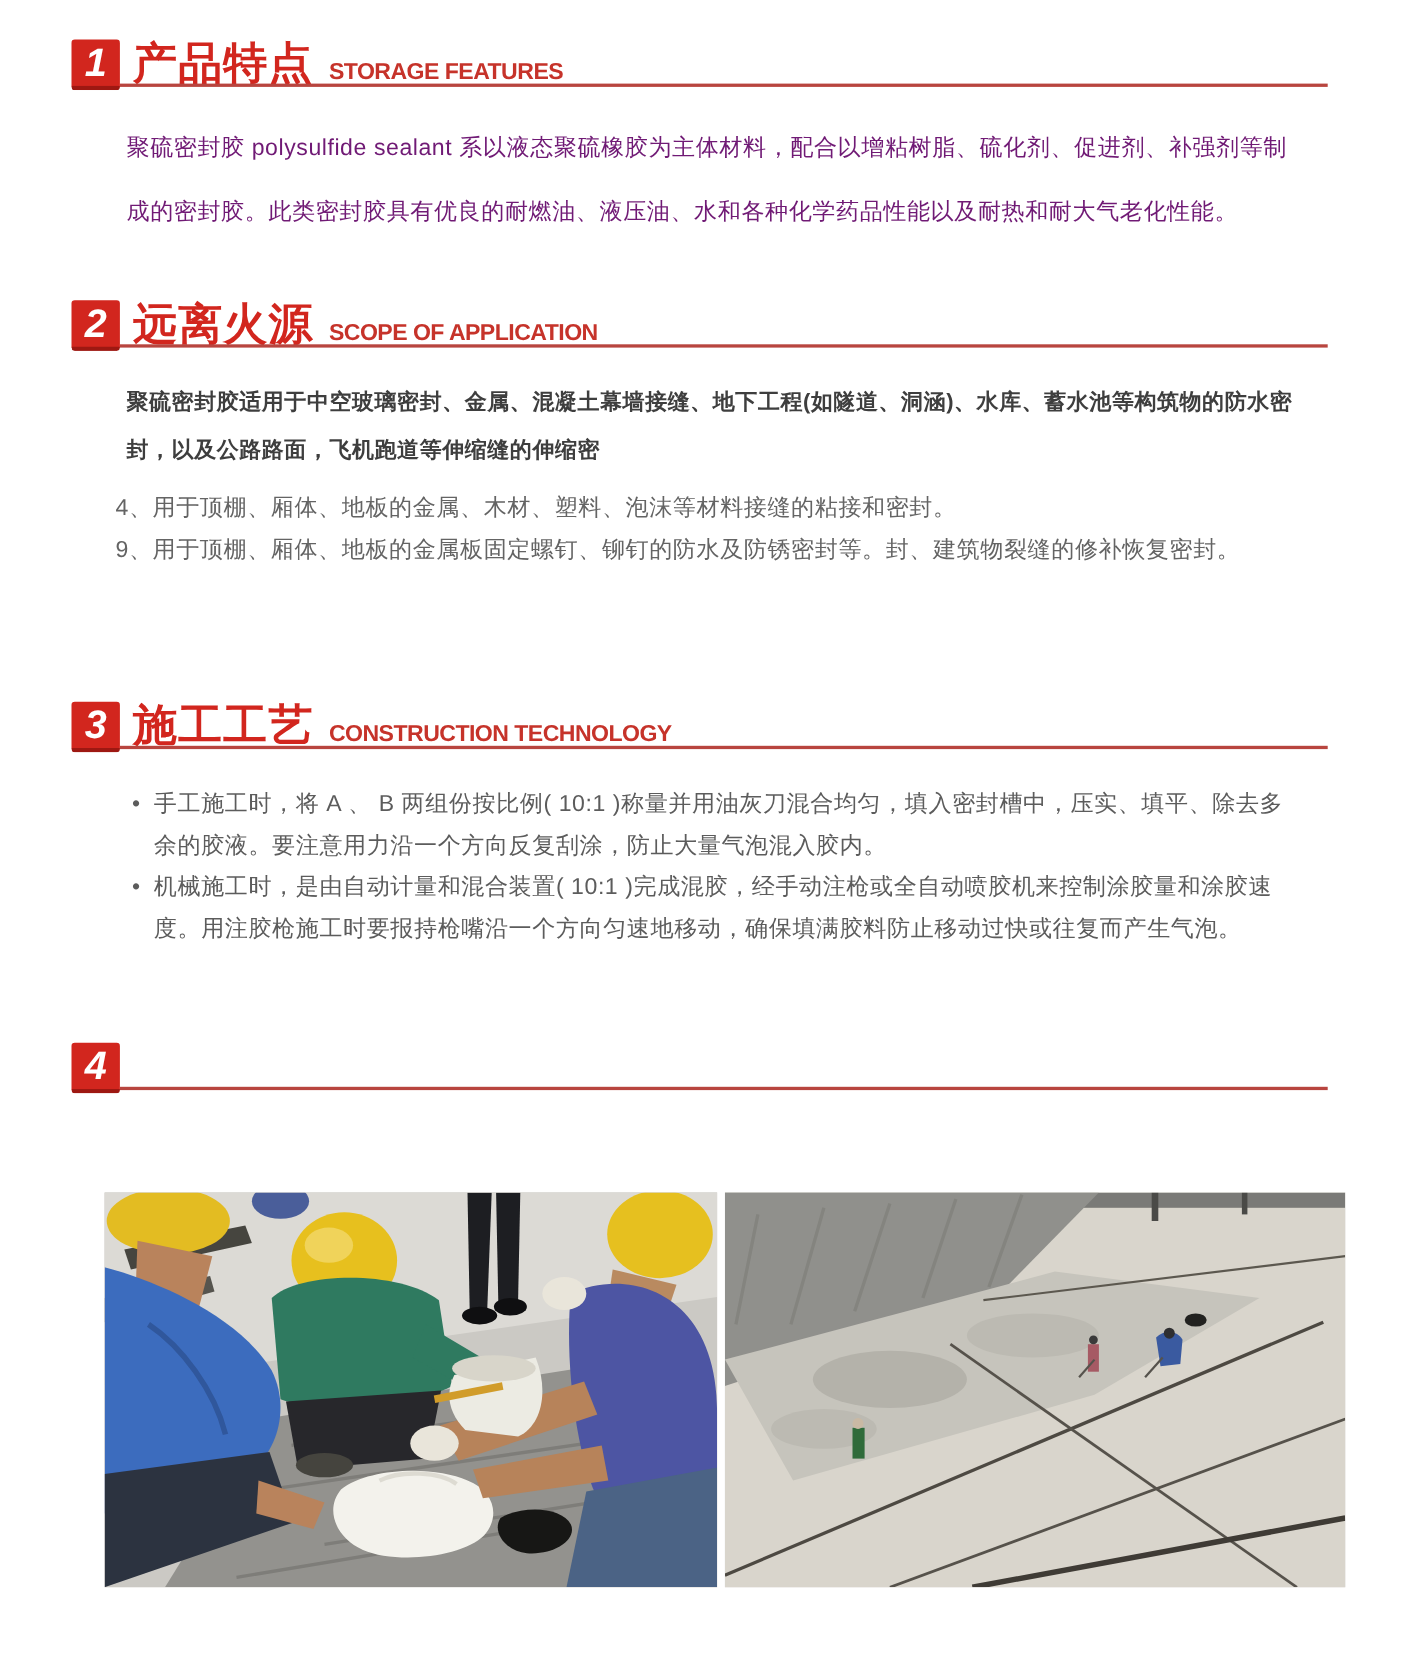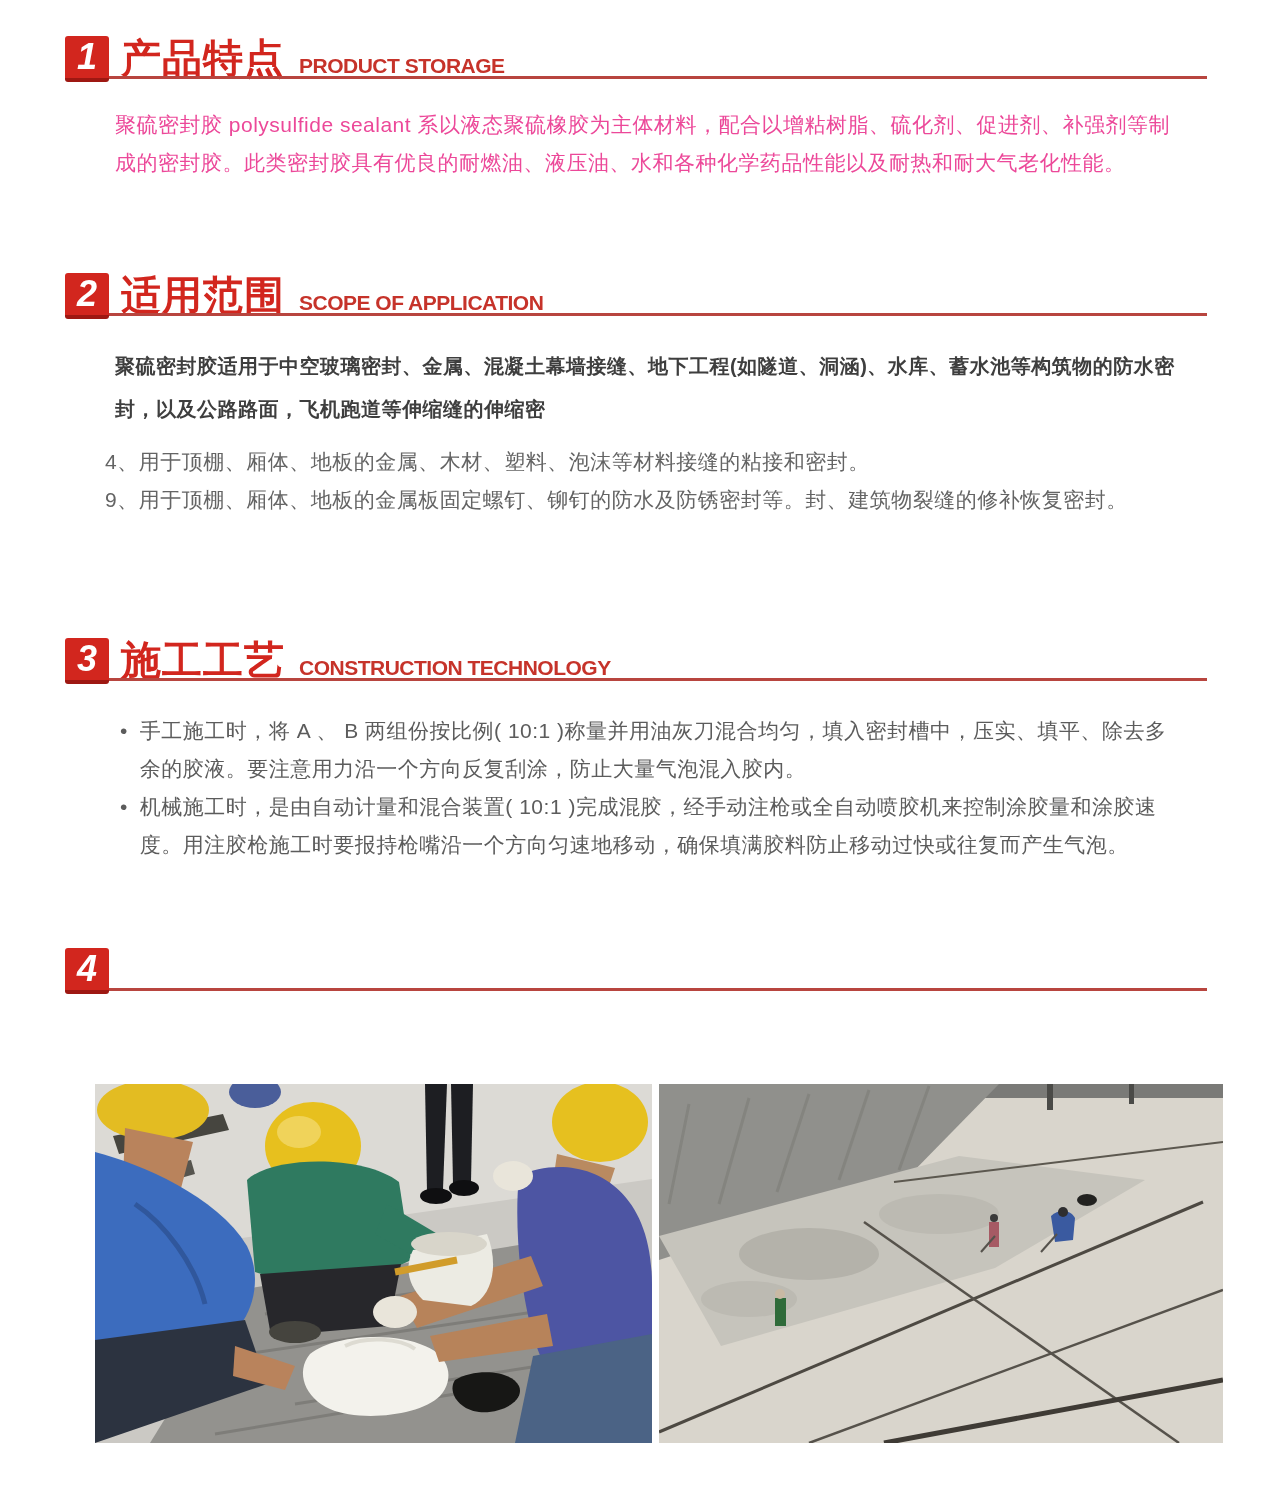--- a/index.html
+++ b/index.html
@@ -37,21 +37,21 @@
     font-size:40px; font-weight:700; color:#d2261e;
     line-height:1; margin-bottom:8px; letter-spacing:1px;
   }
   .sec-subtitle {
     font-size:21px; font-weight:700; color:#c6332a;
     line-height:1; margin-bottom:10px; letter-spacing:-0.5px;
   }
   
   .para {
     margin:20px 0 0 50px; width:1068px;
-    font-size:21px; line-height:38px; color:#ec4899;
+    font-size:21px; line-height:58px; color:#701a75;
     letter-spacing:0.5px;
   }
   .lead {
     margin:22px 0 0 50px; width:1072px;
     font-size:20px; line-height:43px; font-weight:700; color:#3e3e3e;
     letter-spacing:0.5px;
   }
   .num-list { margin:12px 0 0 40px; list-style:none; }
   .num-list li {
     font-size:21px; line-height:38px; color:#646464; letter-spacing:0.5px;
@@ -79,34 +79,34 @@
 <div class="page">
 
   <section class="sec" style="top:36px;">
     <div class="sec-header">
       <div class="badge">
         <span>1</span>
       </div>
       <div class="rule"></div>
       <div class="titles">
         <span class="sec-title">产品特点</span>
-        <span class="sec-subtitle">PRODUCT STORAGE</span>
+        <span class="sec-subtitle">STORAGE FEATURES</span>
       </div>
     </div>
     <p class="para">聚硫密封胶 polysulfide sealant 系以液态聚硫橡胶为主体材料，配合以增粘树脂、硫化剂、促进剂、补强剂等制成的密封胶。此类密封胶具有优良的耐燃油、液压油、水和各种化学药品性能以及耐热和耐大气老化性能。</p>
   </section>
 
   <section class="sec" style="top:273px;">
     <div class="sec-header">
       <div class="badge">
         <span>2</span>
       </div>
       <div class="rule"></div>
       <div class="titles">
-        <span class="sec-title">适用范围</span>
+        <span class="sec-title">远离火源</span>
         <span class="sec-subtitle">SCOPE OF APPLICATION</span>
       </div>
     </div>
     <p class="lead">聚硫密封胶适用于中空玻璃密封、金属、混凝土幕墙接缝、地下工程(如隧道、洞涵)、水库、蓄水池等构筑物的防水密封，以及公路路面，飞机跑道等伸缩缝的伸缩密</p>
     <ul class="num-list">
       <li>4、用于顶棚、厢体、地板的金属、木材、塑料、泡沫等材料接缝的粘接和密封。</li>
       <li>9、用于顶棚、厢体、地板的金属板固定螺钉、铆钉的防水及防锈密封等。封、建筑物裂缝的修补恢复密封。</li>
     </ul>
   </section>
 

